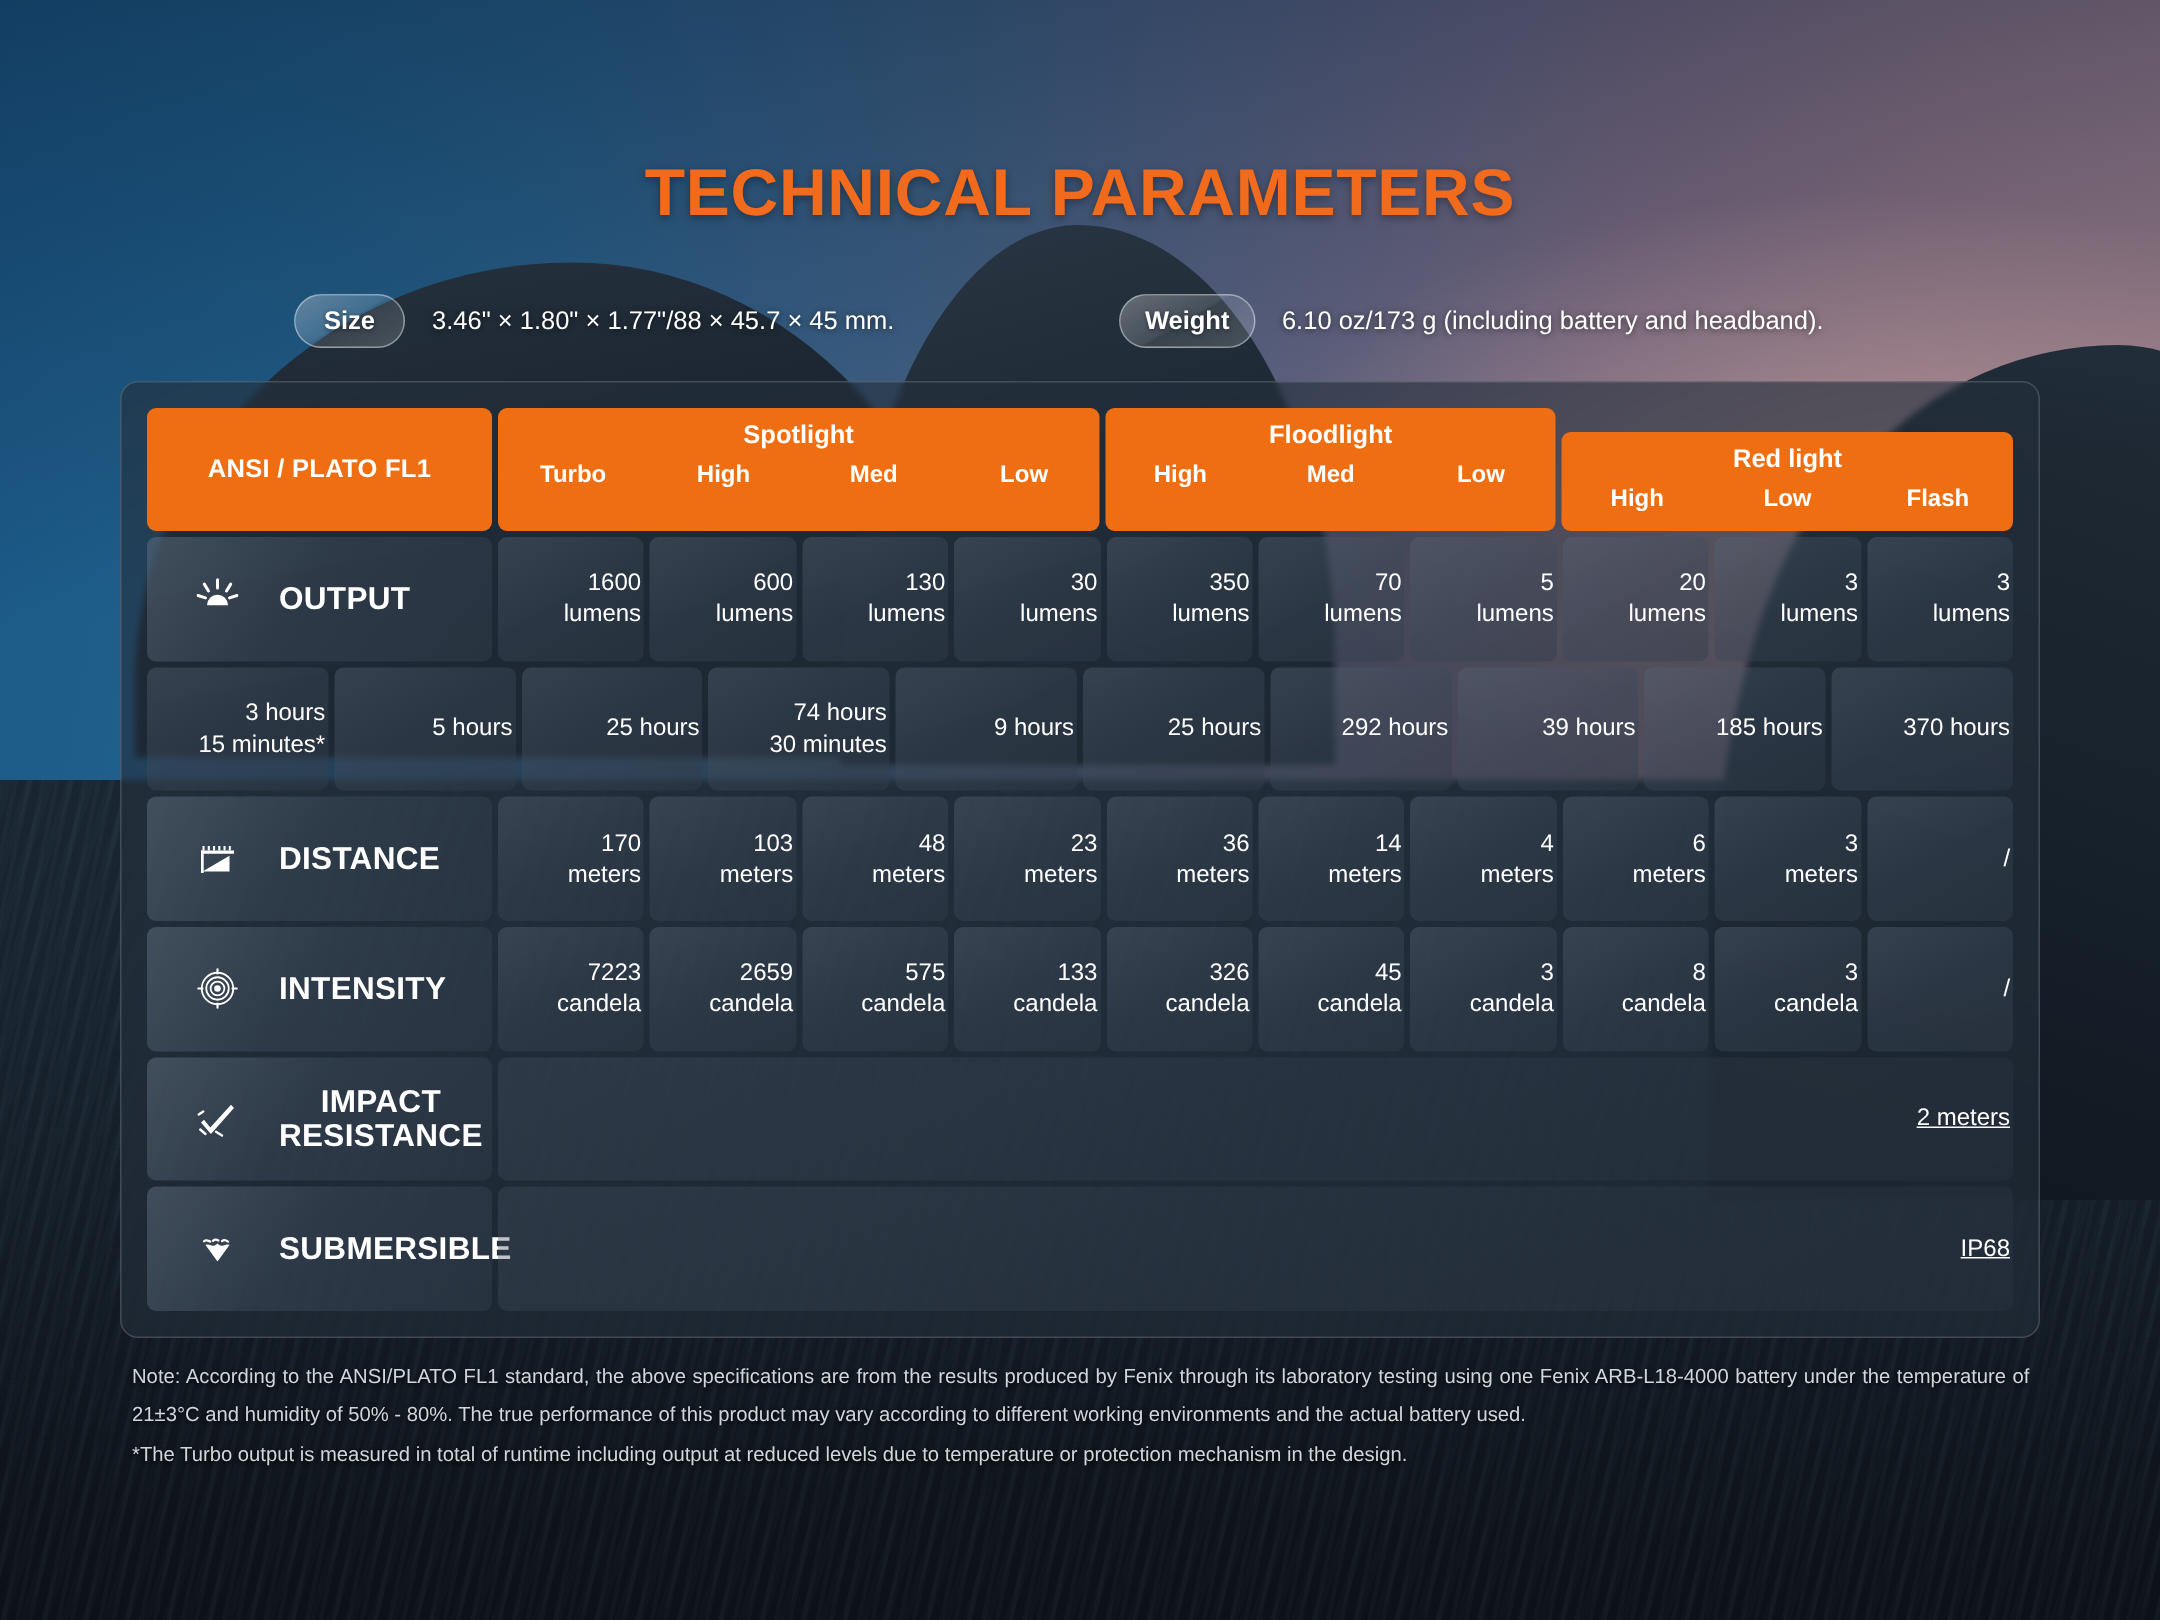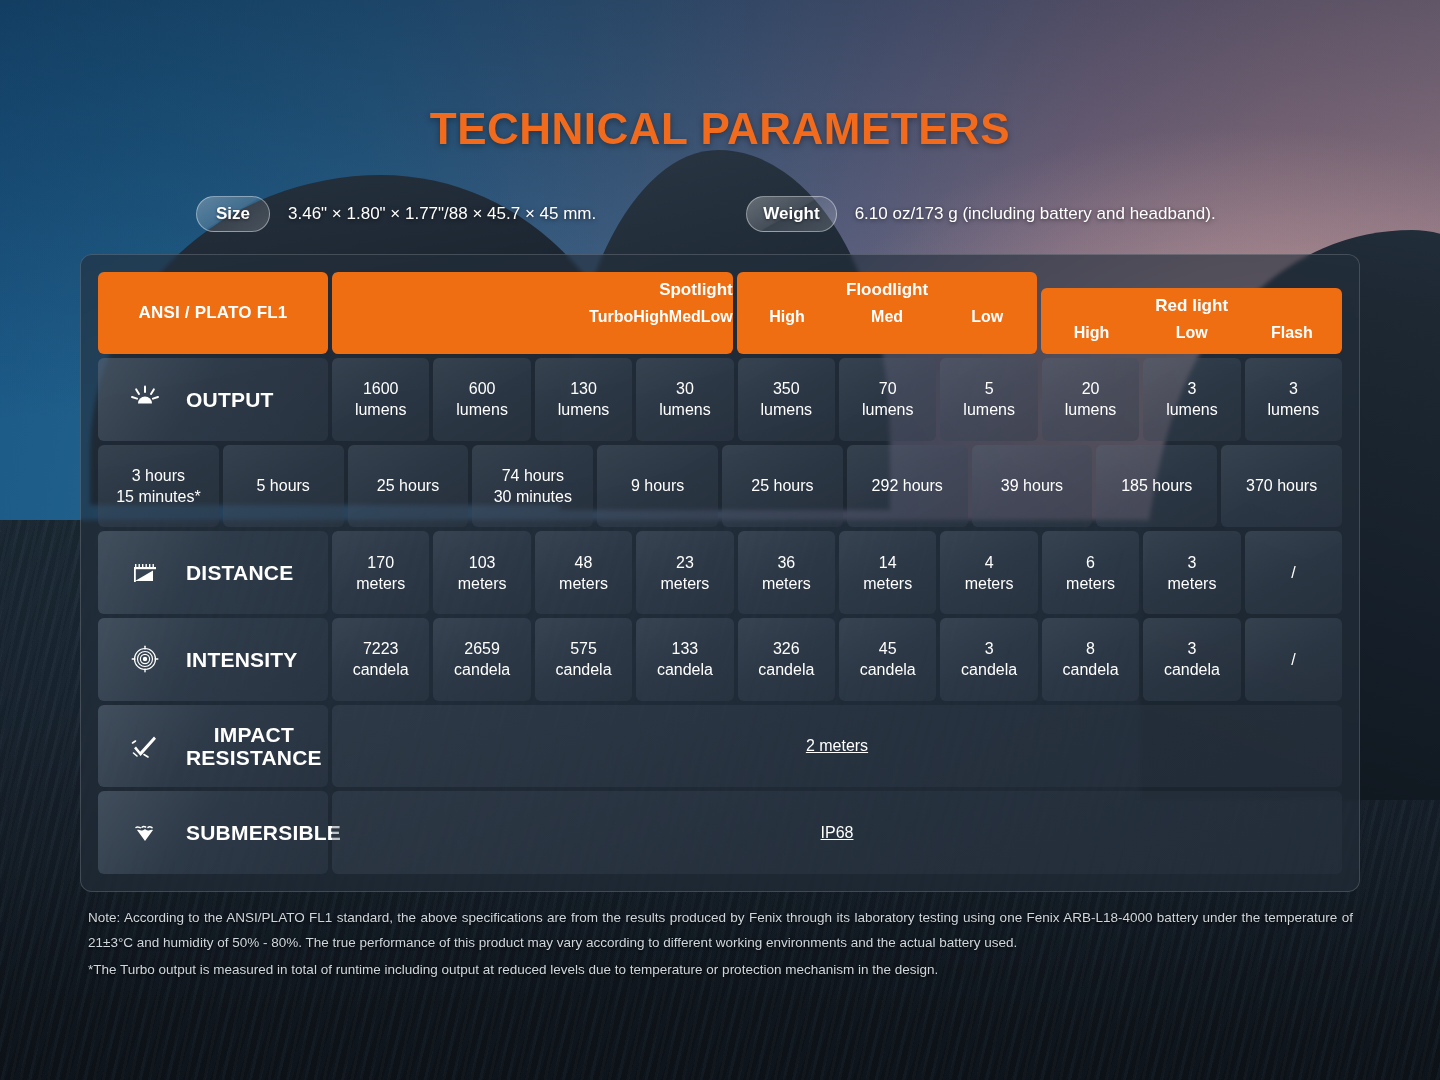--- a/index.html
+++ b/index.html
@@ -183,21 +183,21 @@
     font-weight: bold;
     margin-bottom: 6px;
   }
   .th-subs { display: flex; flex: 1; }
   .th-sub {
     flex: 1;
     display: flex; align-items: flex-start; justify-content: center;
     color: #fff; font-size: 16px; font-weight: bold;
     padding-top: 2px;
   }
-  .grp-spot { flex: 4; align-items: flex-end; }
+  .grp-spot { flex: 4; }
   .grp-flood { flex: 3; }
   .grp-red { flex: 3; margin-top: 16px; }
 
   
   .trow { display: flex; gap: 4px; flex: 1; min-height: 0; }
   .td-label {
     border-radius: 6px;
     background: linear-gradient(125deg, rgba(94,108,124,.55) 0%, rgba(58,71,87,.55) 45%, rgba(47,58,72,.58) 100%);
     display: flex; align-items: center;
     padding-left: 32px;
@@ -210,21 +210,21 @@
   .td-label .rl-ico {
     width: 30px; height: 30px;
     flex: 0 0 30px;
     display: flex; align-items: center; justify-content: center;
   }
   .td-label .rl-text { line-height: 1.12; }
   .td {
     border-radius: 6px;
     background: linear-gradient(150deg, rgba(88,100,116,.42) 0%, rgba(60,72,88,.44) 50%, rgba(50,60,74,.46) 100%);
     display: flex; flex-direction: column;
-    align-items: center; justify-content: center;
+    align-items: flex-end; justify-content: center;
     color: #fff;
     font-size: 16px;
     line-height: 1.32;
     text-align: center;
     padding: 2px;
   }
   .td.wide {
     flex: 1;
     background: linear-gradient(150deg, rgba(72,84,100,.34) 0%, rgba(52,63,78,.36) 50%, rgba(44,54,67,.38) 100%);
     text-decoration: underline;

